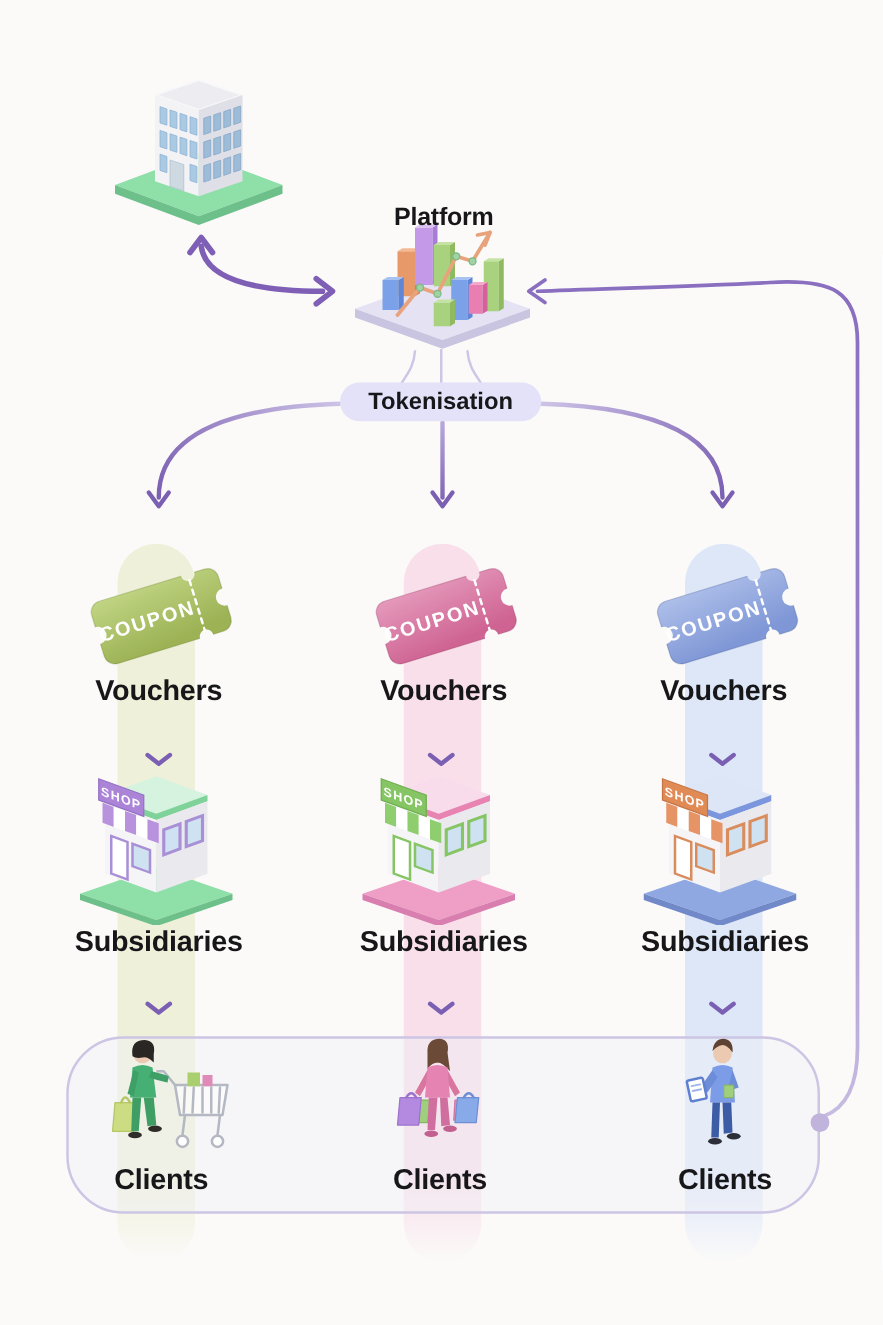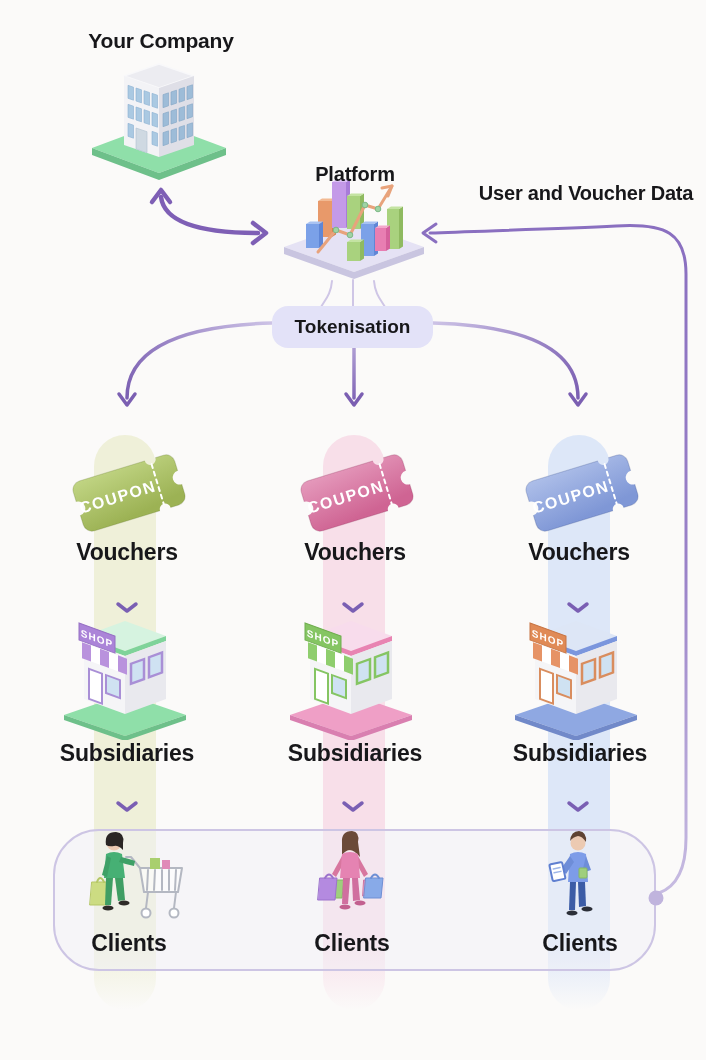--- a/index.html
+++ b/index.html
@@ -15,21 +15,21 @@
   .band{position:absolute;top:435px;width:62px;height:575px;border-radius:31px;}
   .band-green{left:94px;background:linear-gradient(to bottom,#eff0d9 0%,#eff0d9 88%,rgba(239,240,217,0) 100%);}
   .band-pink {left:323px;background:linear-gradient(to bottom,#f8dfe9 0%,#f8dfe9 88%,rgba(248,223,233,0) 100%);}
   .band-blue {left:548px;background:linear-gradient(to bottom,#dde7f8 0%,#dde7f8 88%,rgba(221,231,248,0) 100%);}
   .clients-box{
     position:absolute;left:53px;top:829px;width:599px;height:138px;
     border:2.5px solid #cdc5e4;border-radius:46px;
     background:rgba(240,239,246,0.45);
   }
   .pill{
-    position:absolute;left:272px;top:306px;width:161px;height:42px;
+    position:absolute;left:272px;top:306px;width:161px;height:31px;
     background:#e3e2f8;border-radius:16px;
     display:flex;align-items:center;justify-content:center;
     font-weight:700;font-size:19px;color:#17171a;
   }
   .icon{position:absolute;}
   svg path,svg line,svg polyline{stroke-linecap:round;stroke-linejoin:round;}
   .arrows{position:absolute;left:0;top:0;}
 </style>
 </head>
 <body>
@@ -394,23 +394,21 @@
       <line x1="26" y1="42" x2="33" y2="42" stroke="#9db5e8" stroke-width="1.5"></line>
     </g>
     <path d="M58 26 L63 40 L54 43 Z" fill="#6e8dd8"></path>
     <rect x="51" y="38" width="8" height="10" rx="1" fill="#9fcf7d" stroke="#86b863"></rect>
     <path d="M42 52 L48 52 L47 80 L41 80 Z" fill="#3c5ca6"></path>
     <path d="M50 52 L57 52 L58 76 L51 77 Z" fill="#3c5ca6"></path>
     <ellipse cx="44" cy="83" rx="5.5" ry="2.6" fill="#2c2f38"></ellipse>
       <ellipse cx="59" cy="79" rx="5.5" ry="2.6" fill="#2c2f38"></ellipse>
   </svg>
 
-  <div class="lbl" style="left:161px;top:29px;font-size:21px;">Your Company</div>
   <div class="lbl" style="left:355px;top:163px;font-size:20px;">Platform</div>
-  <div class="lbl" style="left:586px;top:182px;font-size:20px;">User and Voucher Data</div>
 
   <div class="pill">
     <span>Tokenisation</span>
   </div>
 
   <div class="lbl" style="left:127px;top:539px;font-size:23px;">Vouchers</div>
   <div class="lbl" style="left:355px;top:539px;font-size:23px;">Vouchers</div>
   <div class="lbl" style="left:579px;top:539px;font-size:23px;">Vouchers</div>
 
   <div class="lbl" style="left:127px;top:740px;font-size:23px;">Subsidiaries</div>

